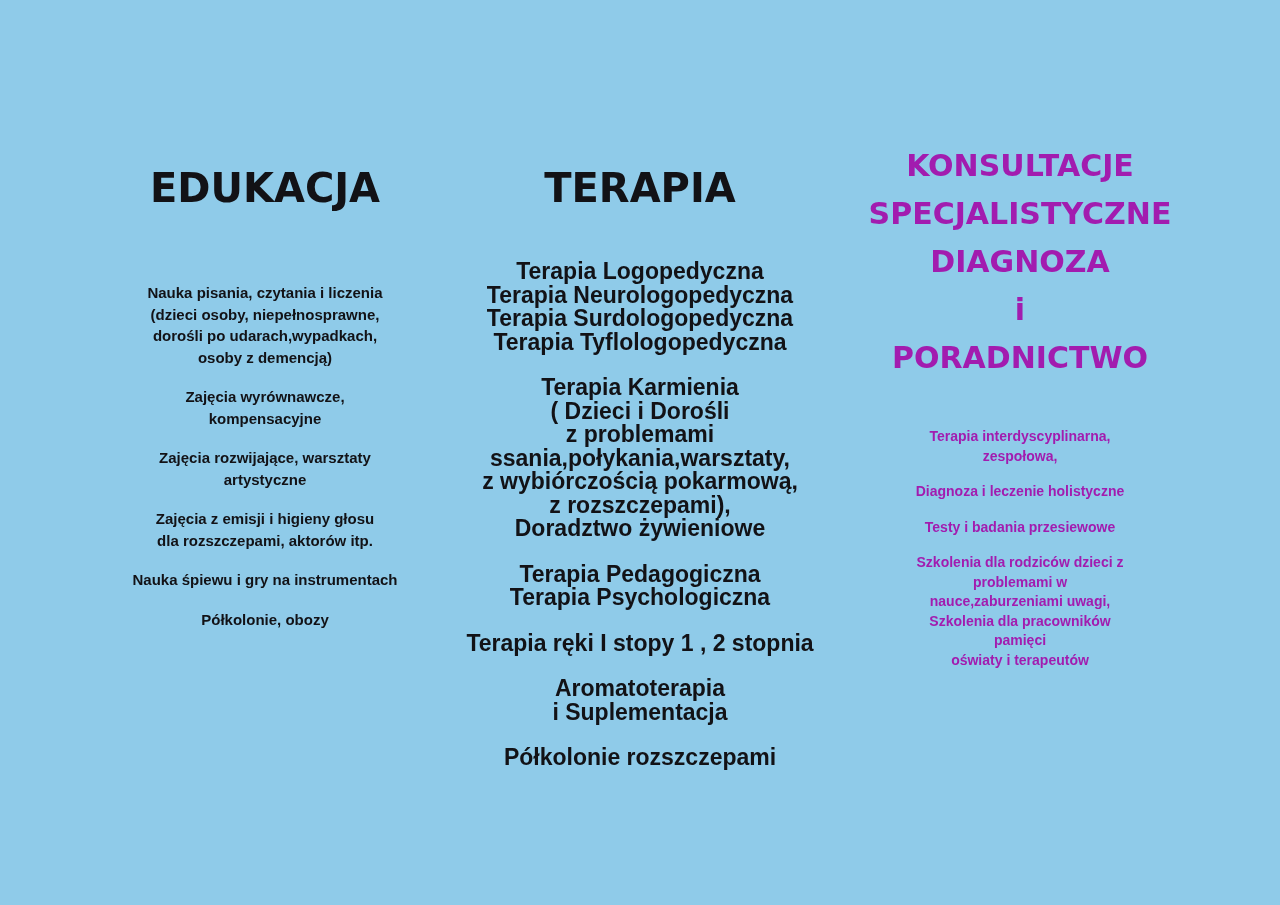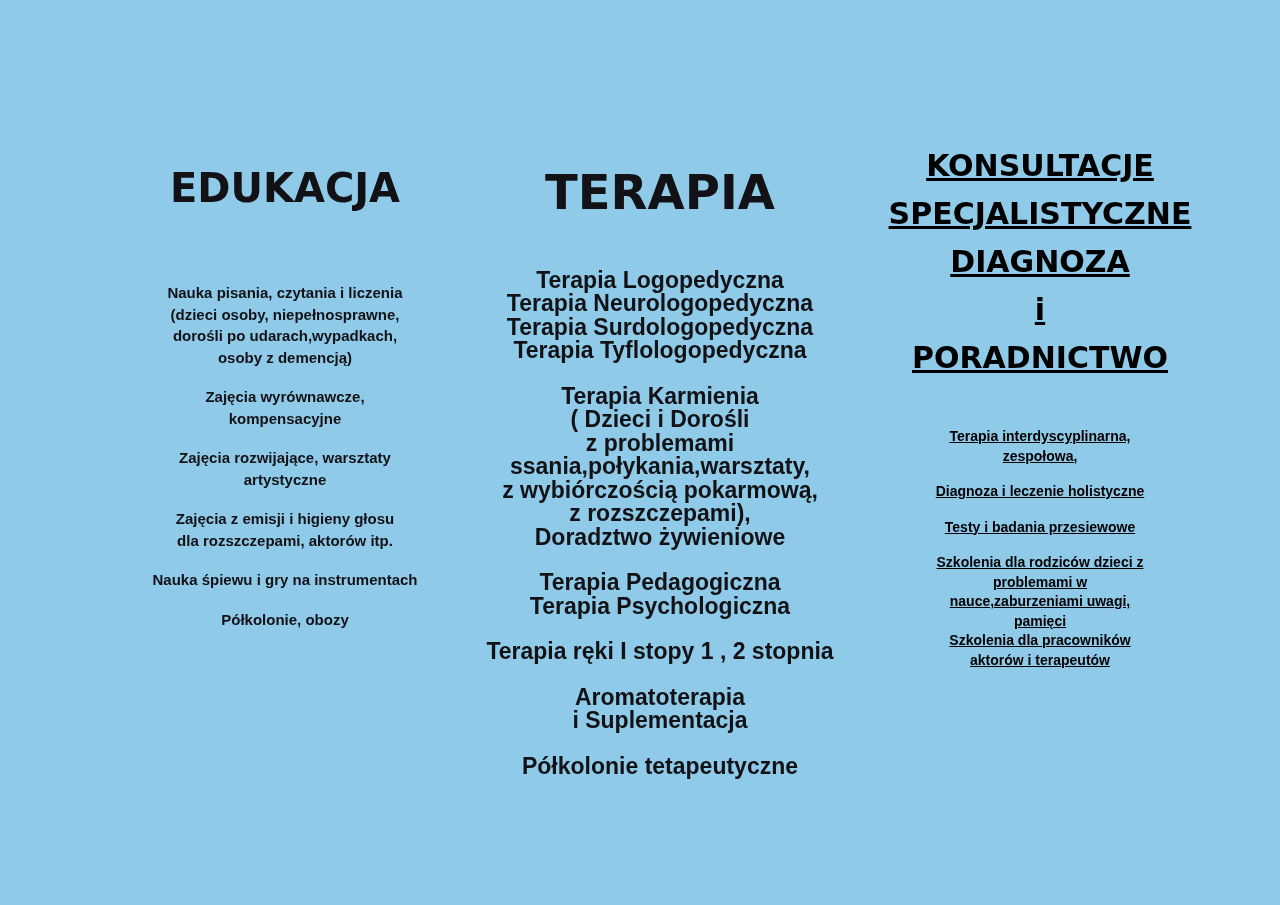--- a/index.html
+++ b/index.html
@@ -10,21 +10,20 @@
     width: 1280px;
     height: 905px;
     overflow: hidden;
     position: relative;
     background: #8FCBE9;
     font-family: "Liberation Sans", sans-serif;
   }
   .page {
     position: absolute;
     inset: 0;
-    margin-left: 20px;
   }
   .col {
     position: absolute;
     text-align: center;
     color: #121216;
   }
   .title {
     font-family: "DejaVu Sans", sans-serif;
     font-weight: 800;
     margin: 0;
@@ -44,21 +43,21 @@
 
   
   .c0 { left: 79px;  top: 166px; width: 372px; }
   .c0 .title { font-size: 40px; line-height: 1.1; }
   .c0 .items { margin-top: 72px; font-size: 15px; }
   .c0 .line  { line-height: 21.5px; }
   .c0 .item  { margin-bottom: 18px; }
 
   
   .c1 { left: 440px; top: 166px; width: 400px; }
-  .c1 .title { font-size: 48px; line-height: 1.1; }
+  .c1 .title { font-size: 40px; line-height: 1.1; }
   .c1 .items { margin-top: 50px; font-size: 23px; }
   .c1 .line  { line-height: 23.5px; }
   .c1 .item  { margin-bottom: 22px; }
 
   
   .c2 { left: 852px; top: 142px; width: 336px; }
   .c2 .title { font-size: 30px; line-height: 48px; }
   .c2 .items { margin-top: 45px; font-size: 14px; }
   .c2 .line  { line-height: 19.5px; }
   .c2 .item  { margin-bottom: 16px; }
@@ -124,26 +123,26 @@
           <span class="line">Terapia Psychologiczna</span>
         </p>
         <p class="item">
           <span class="line">Terapia ręki I stopy 1 , 2 stopnia</span>
         </p>
         <p class="item">
           <span class="line">Aromatoterapia</span>
           <span class="line">i Suplementacja</span>
         </p>
         <p class="item">
-          <span class="line">Półkolonie tetapeutyczne</span>
+          <span class="line">Półkolonie rozszczepami</span>
         </p>
       </div>
   </section>
 
-  <section class="col c2" style="color: #000000; text-decoration: underline;">
+  <section class="col c2" style="color: #a21caf;">
     <h1 class="title">
         <span class="title-line">KONSULTACJE</span>
         <span class="title-line">SPECJALISTYCZNE</span>
         <span class="title-line">DIAGNOZA</span>
         <span class="title-line">i</span>
         <span class="title-line">PORADNICTWO</span>
       </h1>
     <div class="items">
         <p class="item">
           <span class="line">Terapia interdyscyplinarna,</span>
@@ -152,20 +151,20 @@
         <p class="item">
           <span class="line">Diagnoza i leczenie holistyczne</span>
         </p>
         <p class="item">
           <span class="line">Testy i badania przesiewowe</span>
         </p>
         <p class="item">
           <span class="line">Szkolenia dla rodziców dzieci z</span>
           <span class="line">problemami w</span>
           <span class="line">nauce,zaburzeniami uwagi,</span>
+          <span class="line">Szkolenia dla  pracowników</span>
           <span class="line">pamięci</span>
-          <span class="line">Szkolenia dla  pracowników</span>
-          <span class="line">aktorów i terapeutów</span>
+          <span class="line">oświaty i terapeutów</span>
         </p>
       </div>
   </section>
 
 </main>
 
 </body></html>

